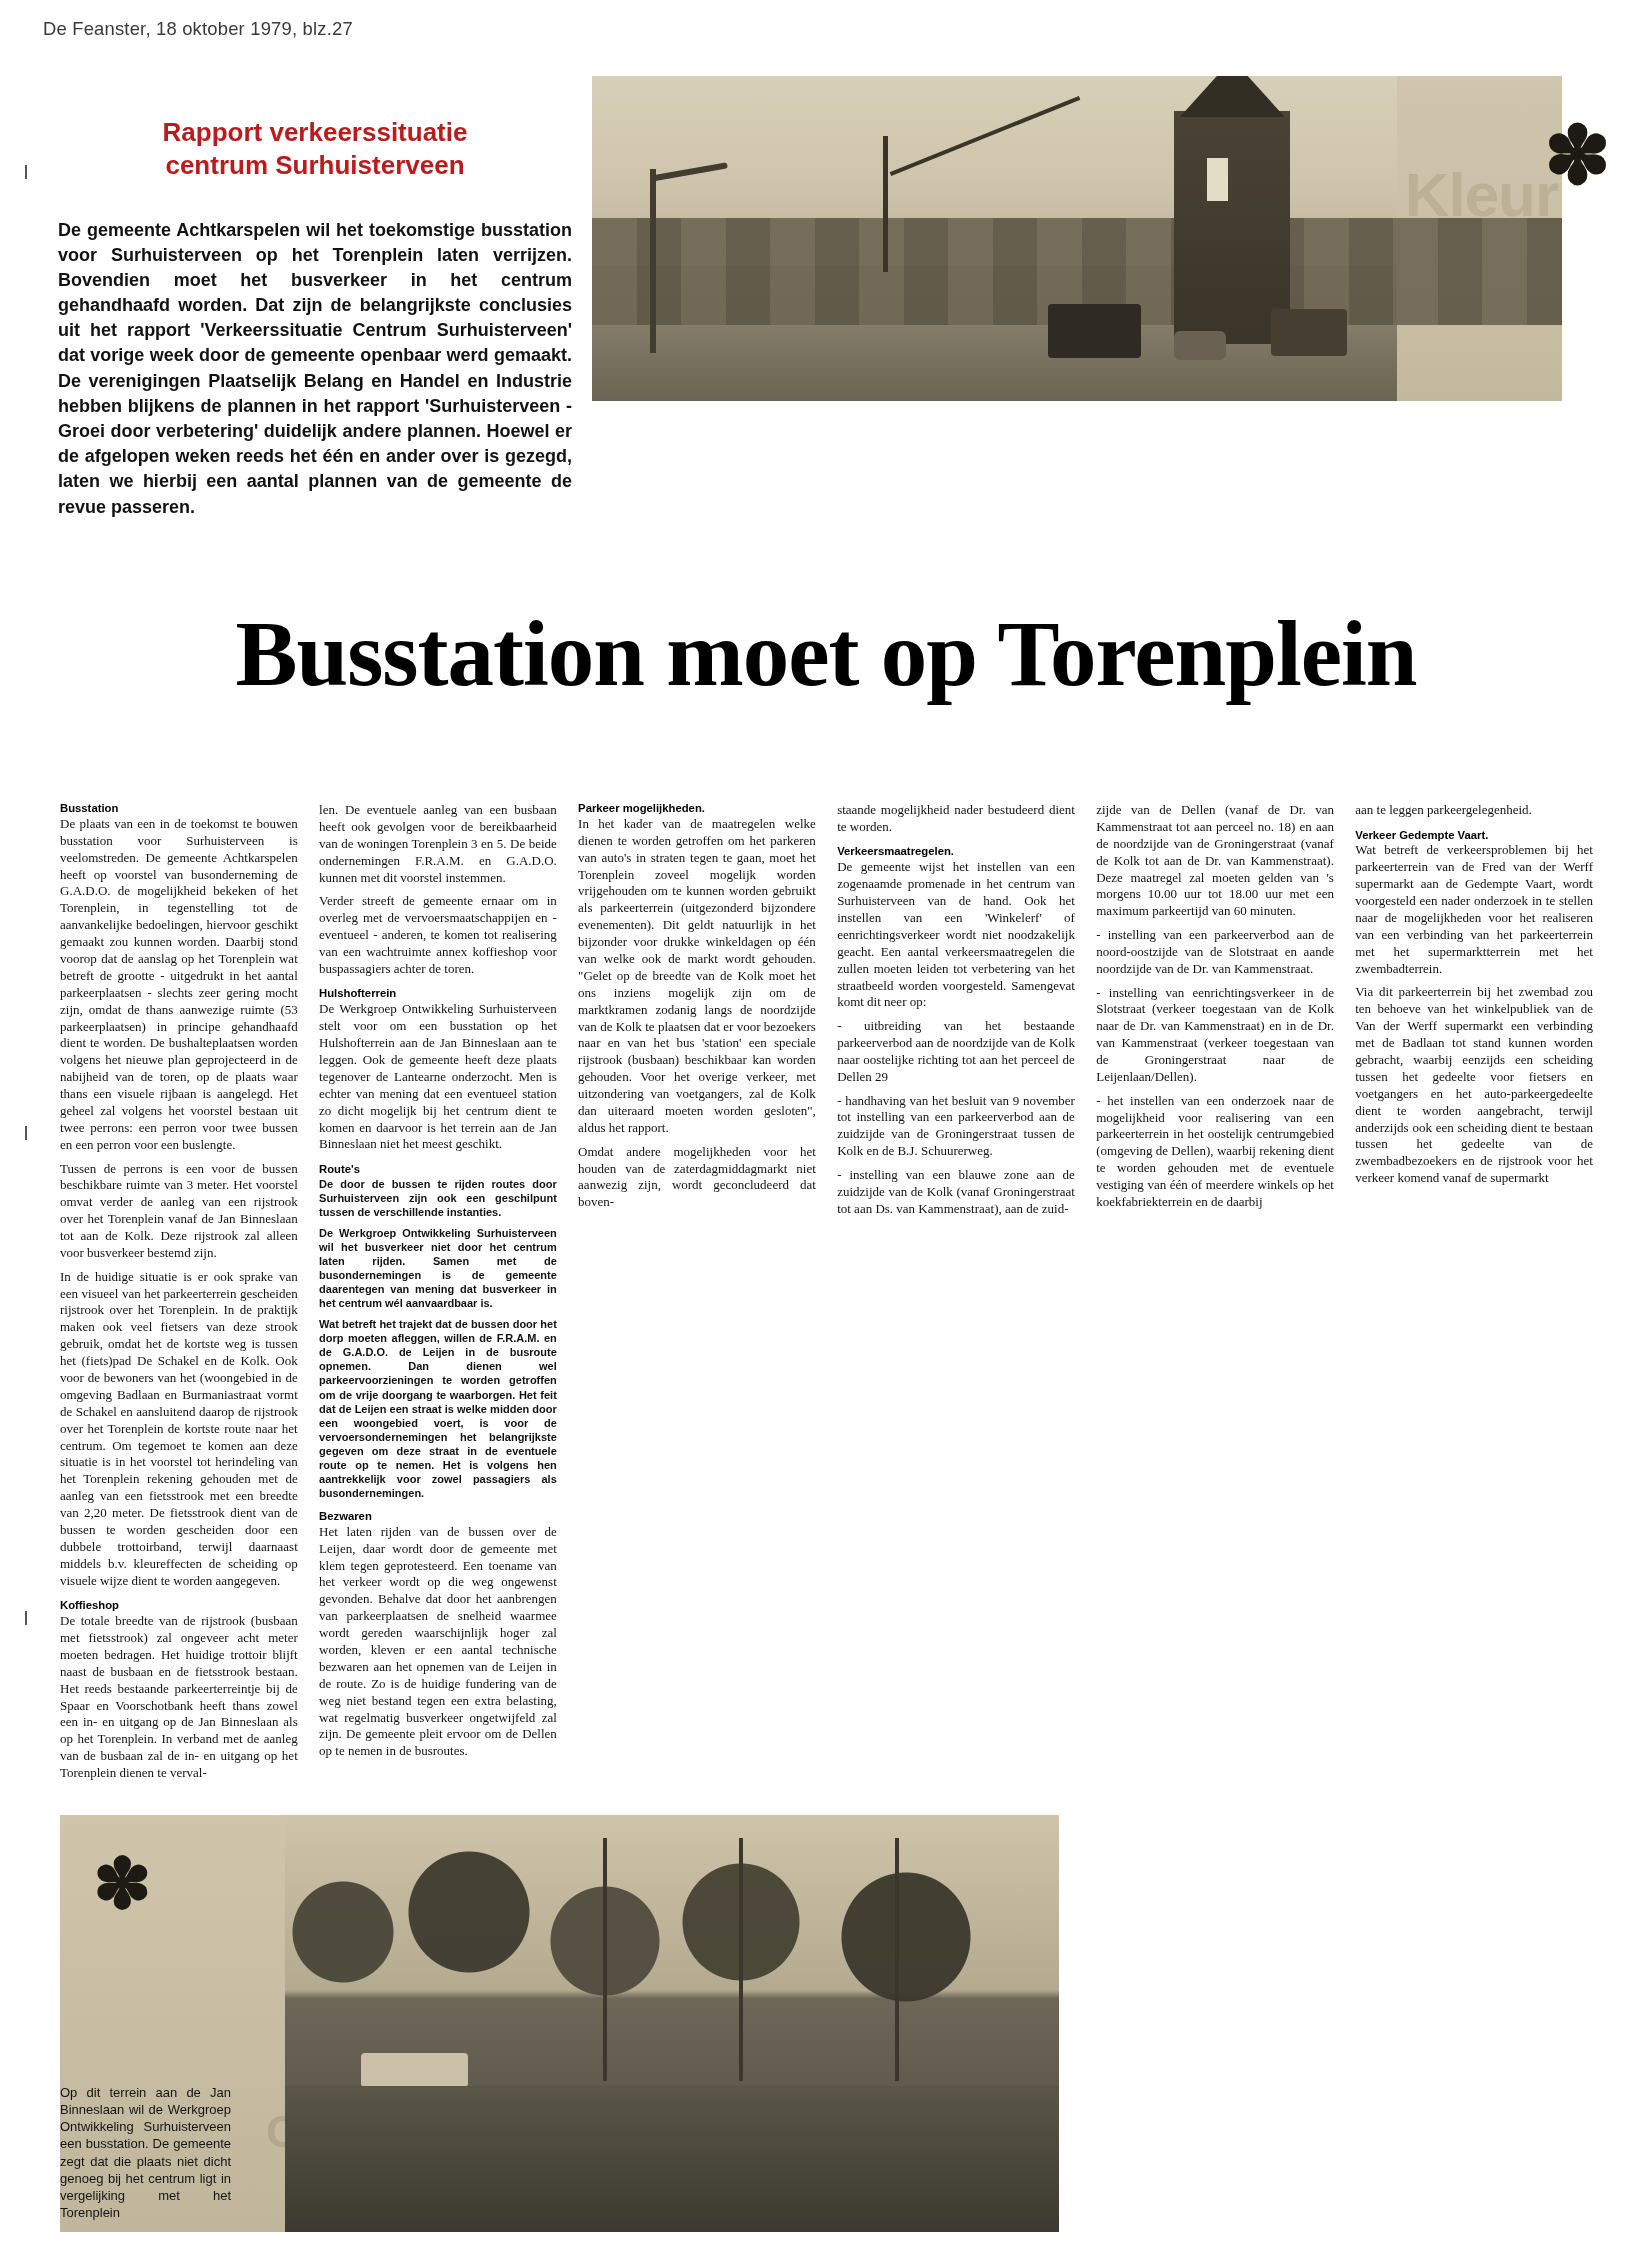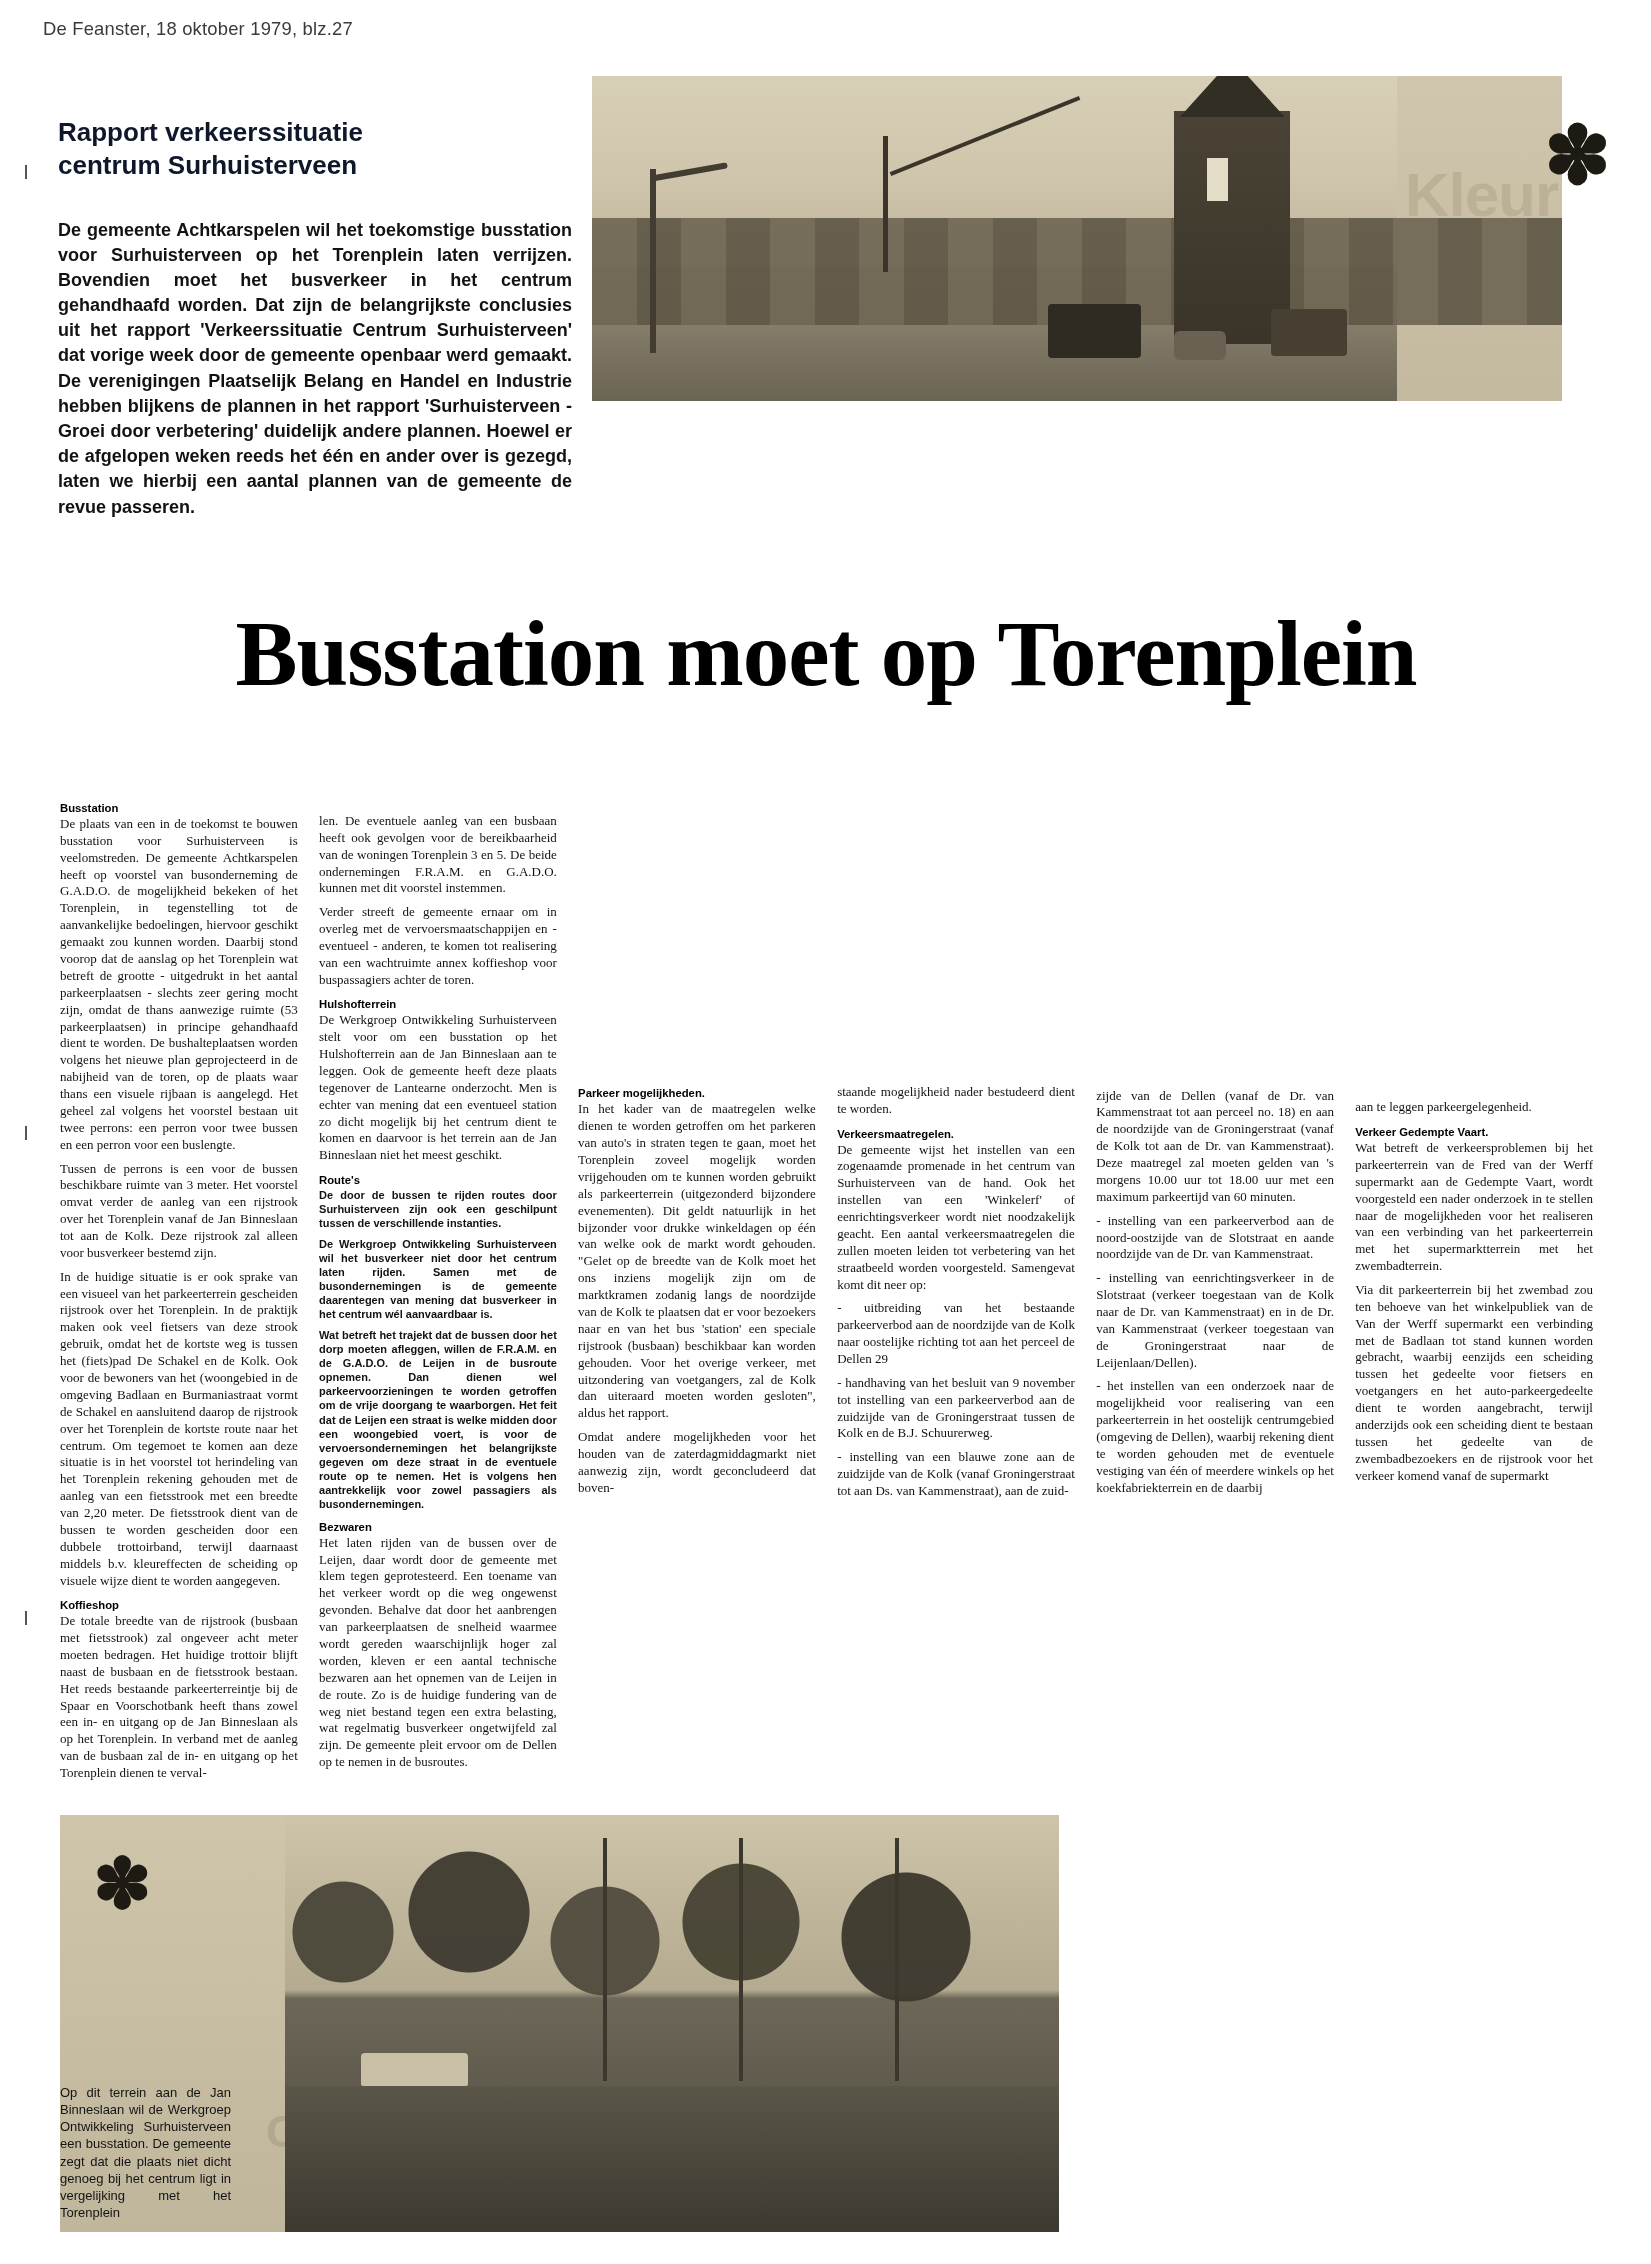--- a/index.html
+++ b/index.html
@@ -32,21 +32,22 @@
   .top-left{
     position:absolute;
     left:58px; top:116px;
     width:514px;
   }
   .kicker{
     font-family:"Liberation Sans", sans-serif;
     font-weight:bold;
     font-size:26px;
     line-height:1.28;
-    color:#0f172a;
+    text-align:center;
+    color:#b91c1c;
     margin-bottom:35px;
   }
   .lead{
     font-family:"Liberation Sans", sans-serif;
     font-weight:bold;
     font-size:18px;
     line-height:1.40;
     text-align:justify;
     color:#121212;
   }
@@ -154,21 +155,20 @@
     position:absolute;left:58px;top:757px;width:1535px;height:1px;background:#ffffff;
   }
 
   
   .cols{
     position:absolute;
     left:60px; top:802px;
     width:1533px;
     display:flex;
     gap:21.3px;
-    align-items:center;
   }
   .col{ width:241px; }
   .col p{
     margin:0 0 6.8px 0;
     font-family:"Liberation Serif", serif;
     font-size:13px;
     line-height:1.30;
     text-align:justify;
     color:#121212;
     hyphens:auto;

